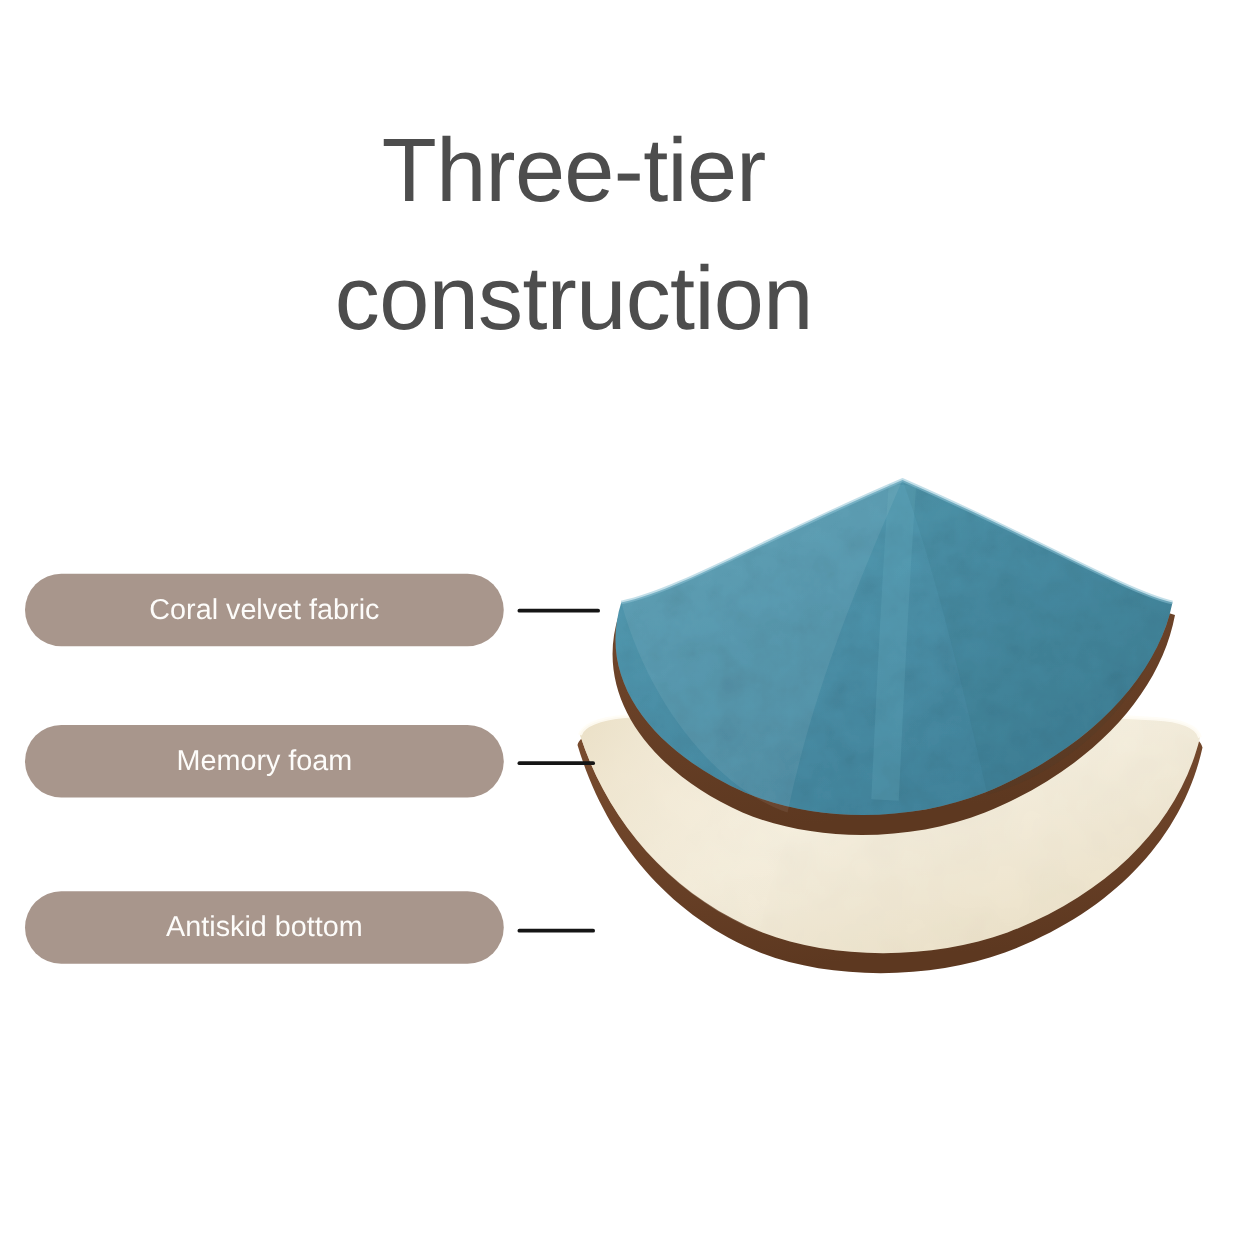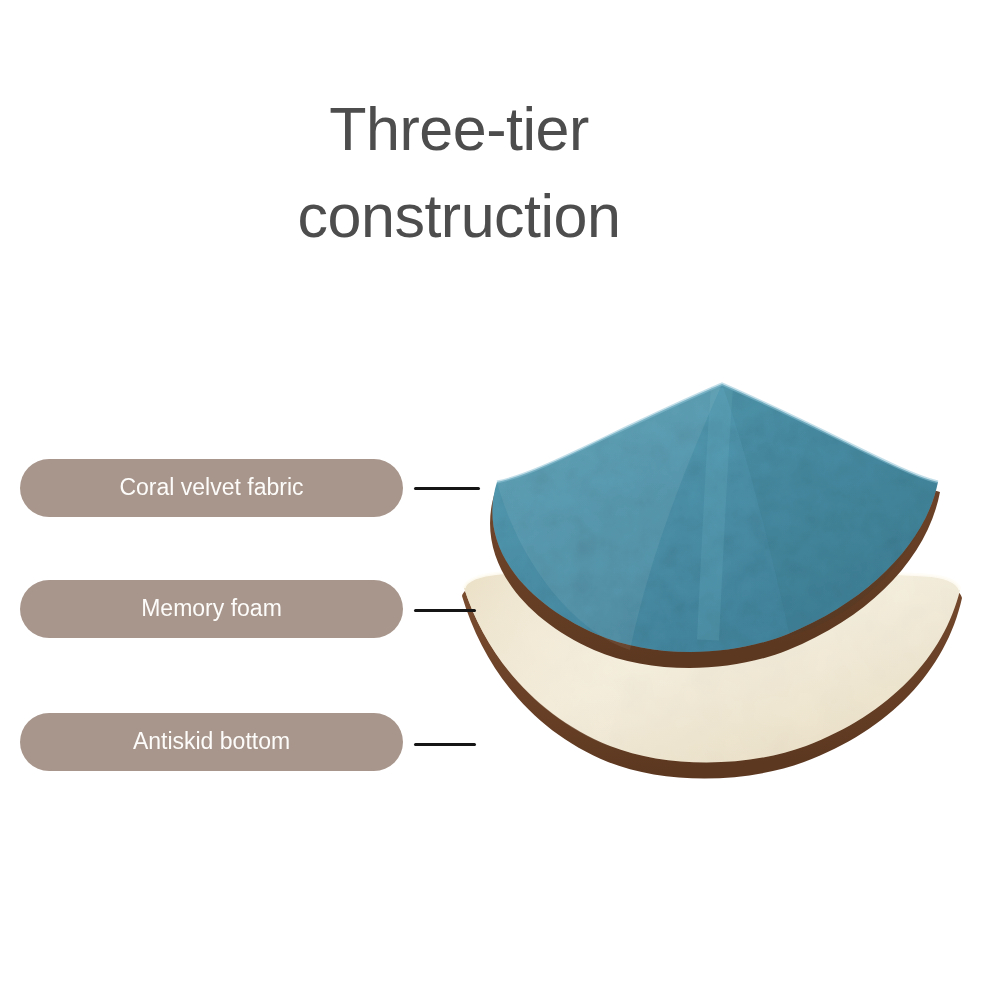--- a/index.html
+++ b/index.html
@@ -20,21 +20,21 @@
   }
 
   
   #title-block {
     position: absolute;
     left: 0;
     top: 86px;
     width: 918px;
     text-align: center;
     color: #4d4d4d;
-    font-size: 61px;
+    font-size: 72px;
     line-height: 1.42;
     font-weight: 400;
     letter-spacing: -0.5px;
     white-space: pre-line;
   }
 
   
   .pill {
     position: absolute;
     left: 20px;

